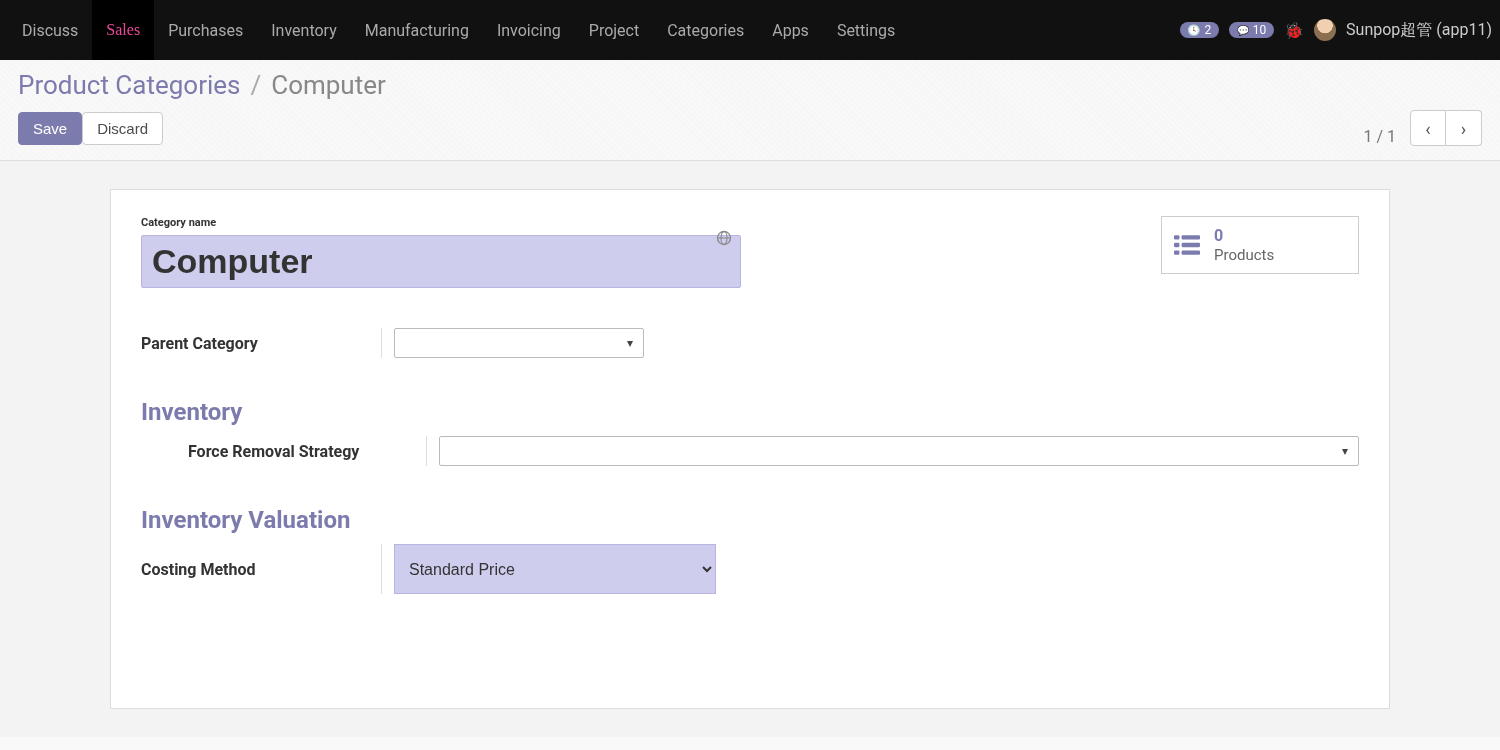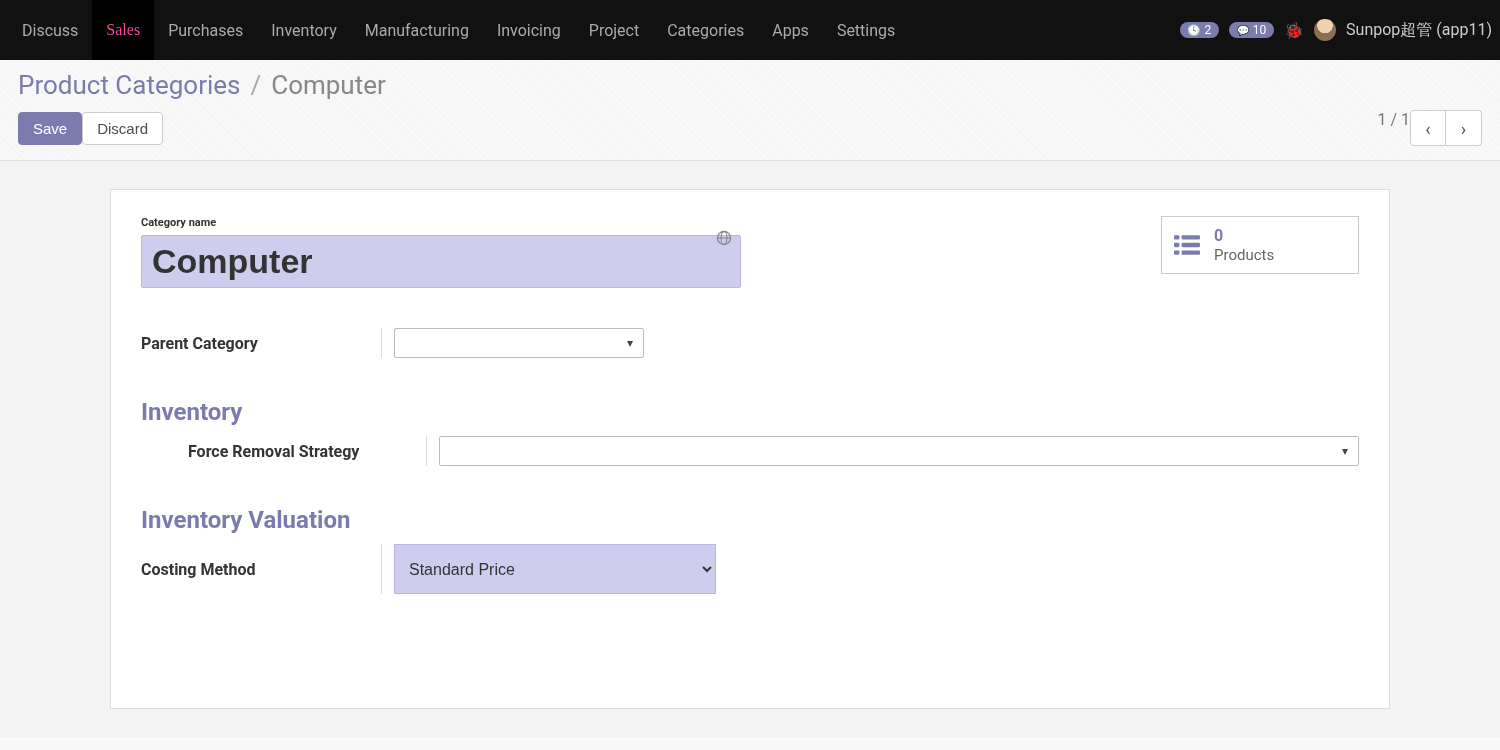--- a/index.html
+++ b/index.html
@@ -21,21 +21,21 @@
 
 .control-panel { background: #f9f9f9; border-bottom: 1px solid #ddd; padding: 10px 18px 14px 18px; }
 .breadcrumb { font-size: 26px; color: #888; margin-bottom: 10px; display: flex; align-items: center; gap: 10px; }
 .breadcrumb a { color: #7c7bad; text-decoration: none; }
 .breadcrumb .sep { color: #aaa; }
 .breadcrumb .current { color: #888; }
 .cp-row { display: flex; justify-content: space-between; align-items: center; }
 .cp-buttons { display: flex; }
 .btn { border: 1px solid #ccc; background: #fff; color: #4c4c4c; padding: 7px 14px; border-radius: 4px; cursor: pointer; font-size: 15px; }
 .btn-primary { background: #7c7bad; border-color: #7c7bad; color: #fff; }
-.cp-right { display: flex; align-items: flex-start; }
+.cp-right { display: flex; align-items: flex-end; gap: 14px; }
 .pager-counter { font-size: 16px; color: #777; }
 .pager-btns { display: flex; }
 .pager-btn { width: 36px; height: 36px; border: 1px solid #ccc; background: #fff; display: flex; align-items: center; justify-content: center; cursor: pointer; font-size: 18px; color: #555; }
 .pager-btn:first-child { border-radius: 4px 0 0 4px; }
 .pager-btn:last-child { border-radius: 0 4px 4px 0; border-left: none; }
 
 
 .content-wrap { padding: 28px 0; display: flex; justify-content: center; background: #f3f3f3; }
 .form-sheet { background: #fff; border: 1px solid #ddd; width: 1280px; padding: 26px 30px; position: relative; min-height: 520px; }
 .field-label { font-weight: bold; color: #333; font-size: 11px; margin-bottom: 6px; display: block; }

